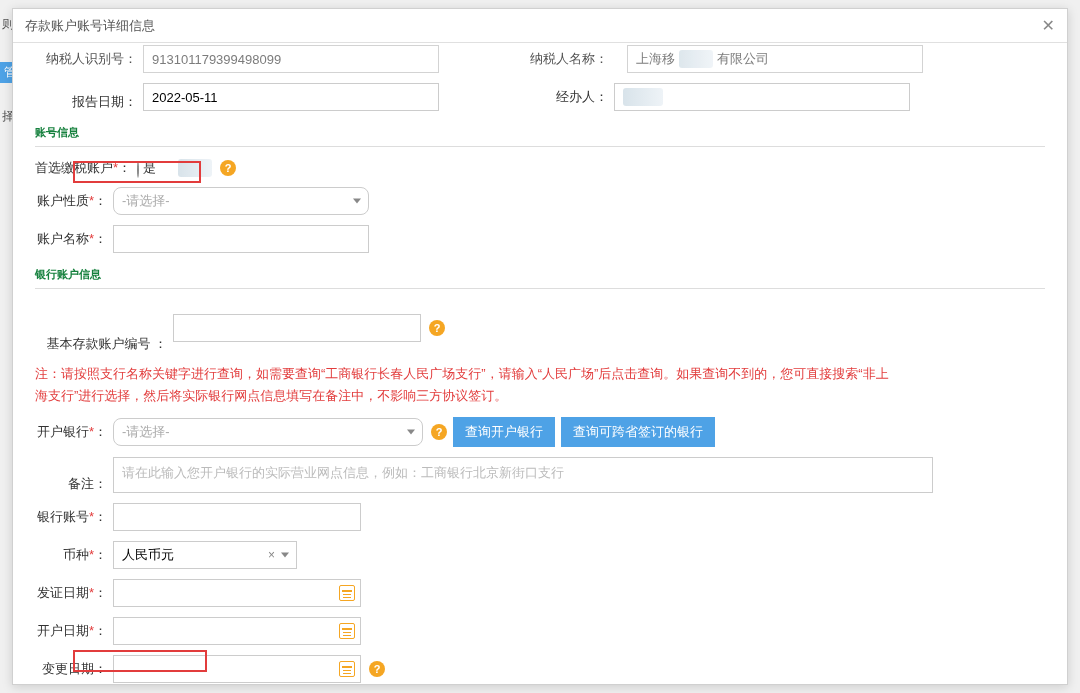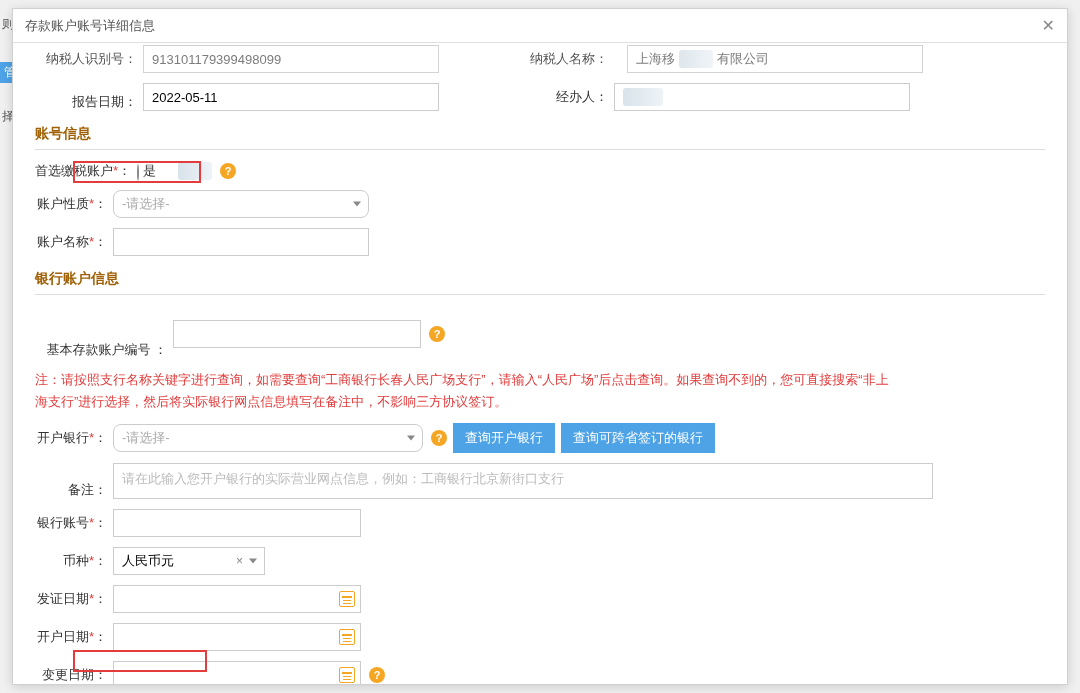--- a/index.html
+++ b/index.html
@@ -56,21 +56,21 @@
   .input.w256 { width:256px; }
   .input.w310 { width:310px; }
   .select-ph { color:#aaa;border-radius:8px; }
   .select-wrap { position:relative; display:inline-block; }
   .select-caret {
     position:absolute; right:8px; top:50%; transform:translateY(-50%);
     width:0; height:0; border-left:4px solid transparent; border-right:4px solid transparent;
     border-top:5px solid #888;
   }
   .section-title{
-    font-weight:bold; font-size:14px; color:#a16207;
+    font-weight:bold; font-size:11px; color:#15803d;
     border-bottom:1px solid #ddd;
     padding:4px 0 6px 0; margin:6px 0 12px 0;
   }
   .help-icon{
     display:inline-flex; width:16px; height:16px; border-radius:50%;
     background:#f5a623; color:#fff; align-items:center; justify-content:center;
     font-size:11px; font-weight:bold; margin-left:8px; cursor:pointer;
   }
   .red-note { color:#e23c3c; line-height:1.7; margin:2px 0 10px 0; max-width:860px; }
   .btn {
@@ -228,21 +228,21 @@
         <span>银行账号</span><span class="req">*</span>：
       </span>
       <input class="input w240" style="">
     </div>
 
     <div class="row">
       <span class="lbl">
         <span>币种</span><span class="req">*</span>：
       </span>
       <span class="select-wrap">
-        <input class="input" style="width: 152px;" readonly="" value="人民币元">
+        <input class="input" style="width: 184px;" readonly="" value="人民币元">
         <span class="x-in-input">×</span>
         <span class="select-caret"></span>
       </span>
     </div>
 
     <div class="row">
       <span class="lbl">
         <span>发证日期</span><span class="req">*</span>：
       </span>
       <span class="date-wrap">

